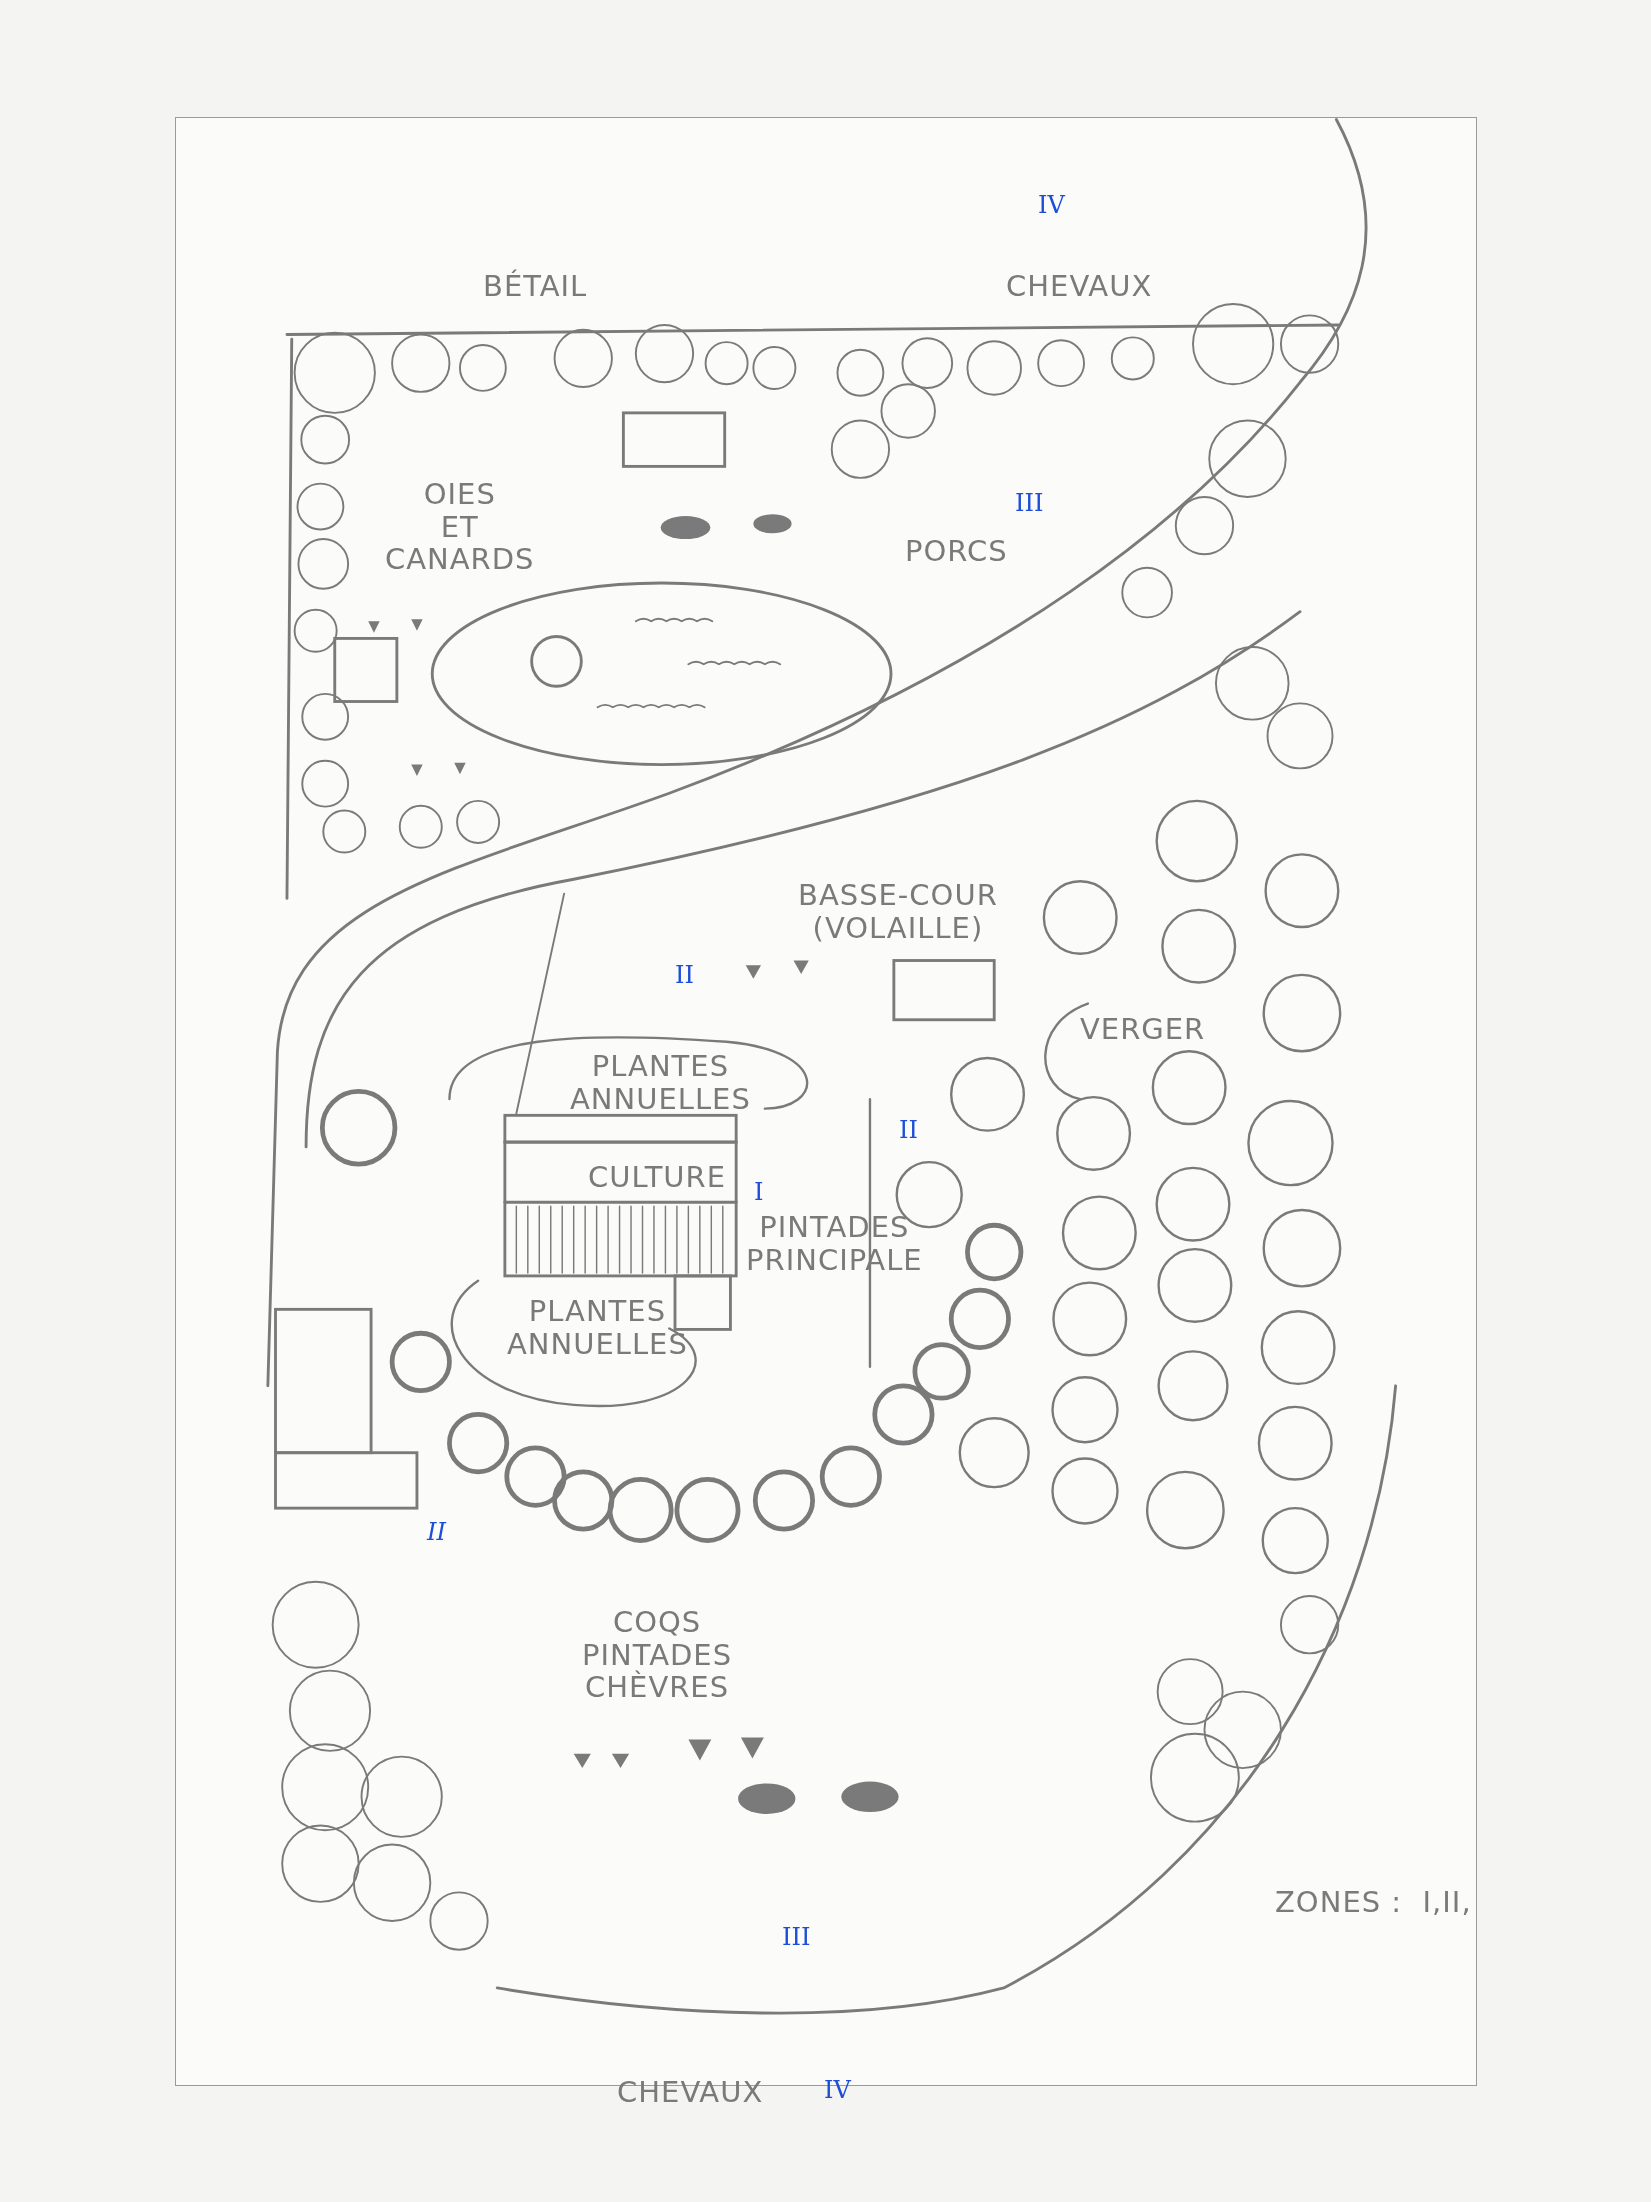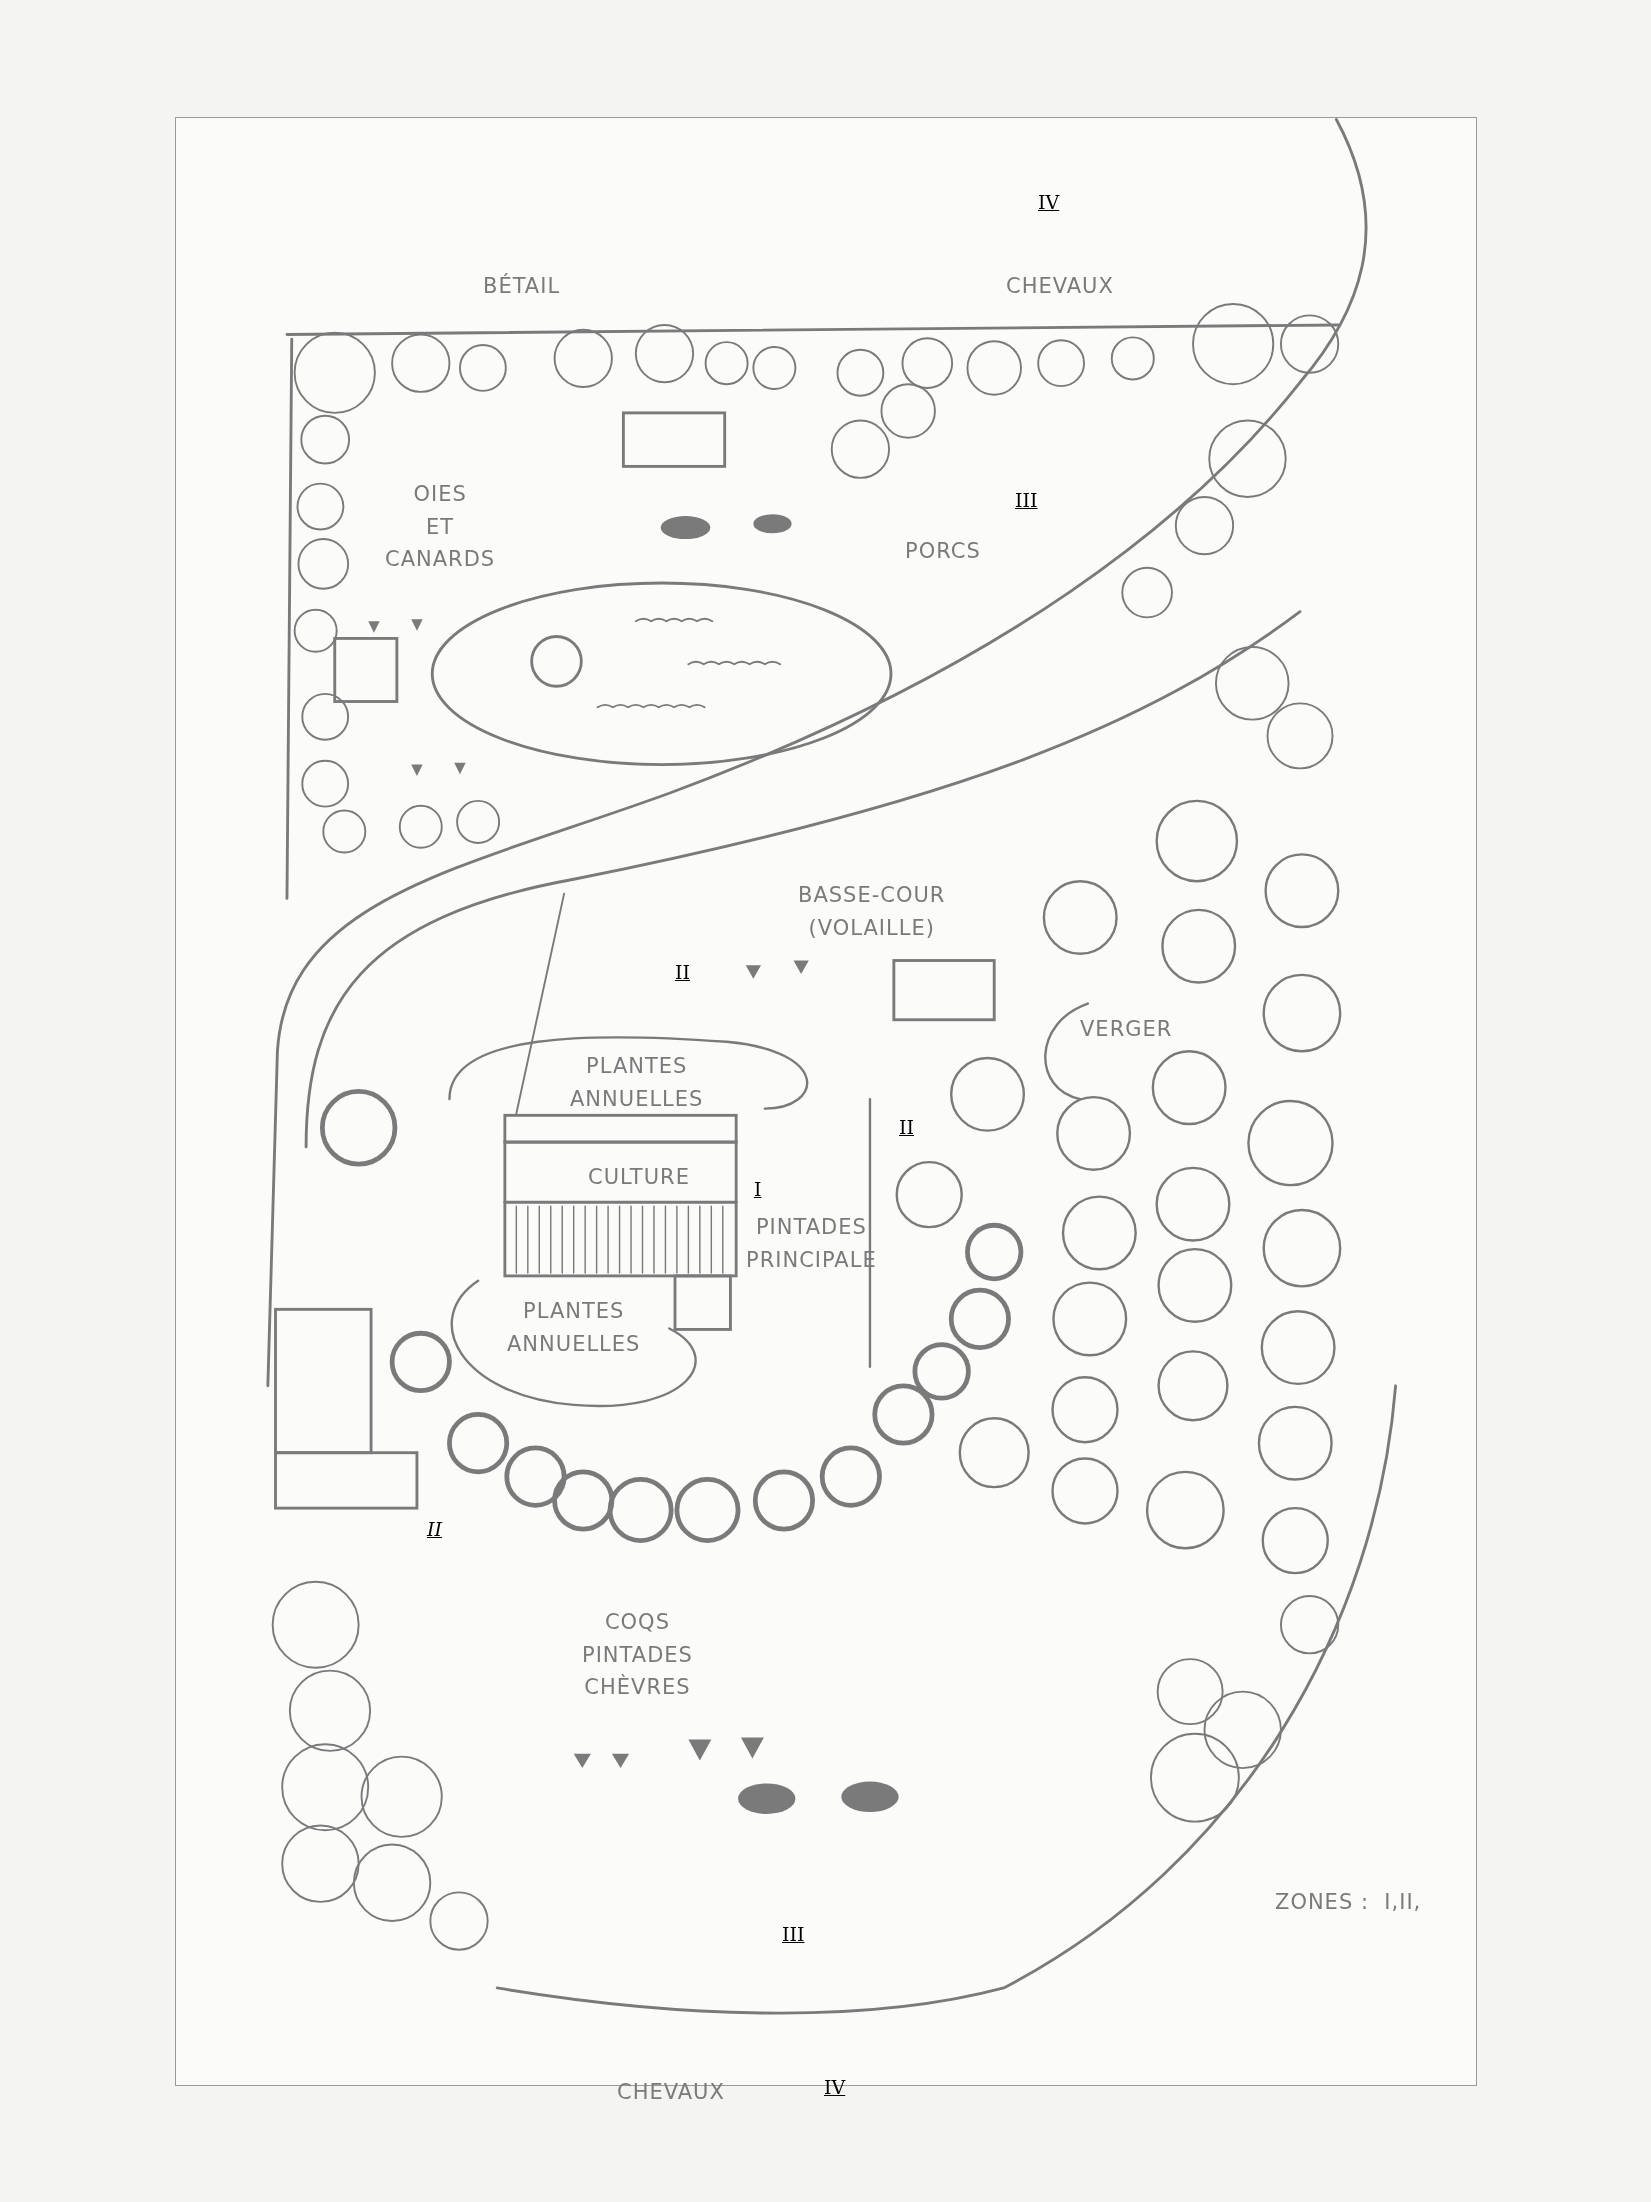--- a/index.html
+++ b/index.html
@@ -1,20 +1,20 @@
 <!DOCTYPE html>
 <html><head>
 <meta charset="utf-8">
 <style>
   html,body{margin:0;padding:0;background:#f4f4f2;}
   body{width:1652px;height:2202px;position:relative;overflow:hidden;font-family:"DejaVu Sans",sans-serif;}
   .frame{position:absolute;left:175px;top:117px;width:1300px;height:1967px;border:1.4px solid #9a9a9a;background:#fbfbfa;}
   svg{position:absolute;left:0;top:0;}
-  .lbl{position:absolute;color:#7a7a7a;font-family:"DejaVu Sans",sans-serif;font-size:21px;letter-spacing:1px;line-height:32.5px;text-align:center;white-space:pre;}
-  .zone{position:absolute;color:#000000;font-family:"DejaVu Serif",serif;font-size:19px;text-decoration:underline;}
+  .lbl{position:absolute;color:#7a7a7a;font-family:"DejaVu Sans",sans-serif;font-size:29px;letter-spacing:1px;line-height:32.5px;text-align:center;white-space:pre;}
+  .zone{position:absolute;color:#1d4ed8;font-family:"DejaVu Serif",serif;font-size:24px;}
 </style>
 </head>
 <body>
 
 <div class="frame"></div>
 
 <svg width="1652" height="2202" viewBox="0 0 1728 2304" fill="none" stroke="#7a7a7a" stroke-width="3" stroke-linecap="round">
 
   <path d="M1398 125 C1460 240,1420 330,1360 400 C1250 540,1050 700,700 830 C480 910,300 940,290 1100 L280 1450" stroke-width="3"></path>
   <path d="M1360 640 C1200 760,1000 840,600 920 C380 960,320 1050,320 1200"></path>

